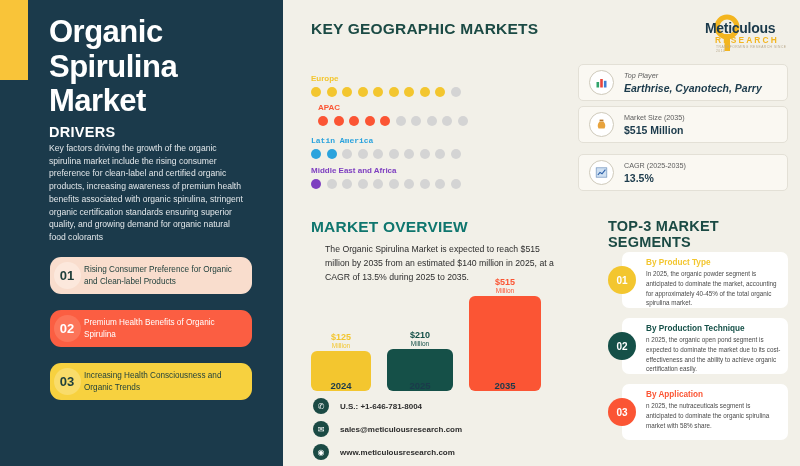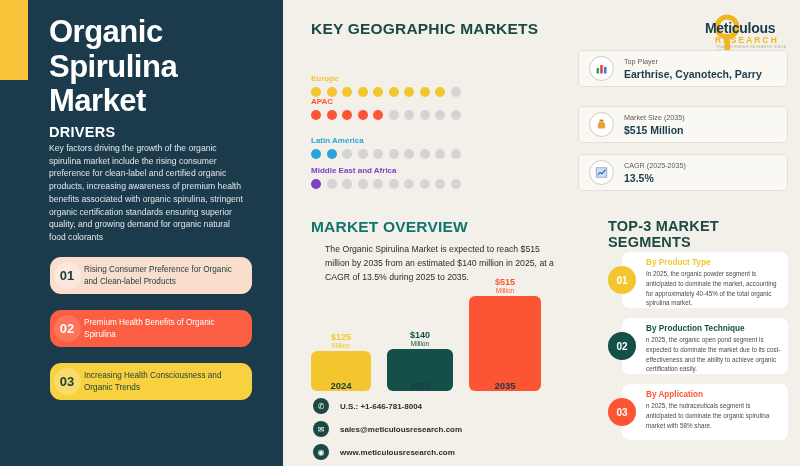--- a/index.html
+++ b/index.html
@@ -68,30 +68,30 @@
 
   
   .geo-title {
     position:absolute; left:311px; top:20px;
     font-size:15.5px; font-weight:bold; color:#1b4a44; letter-spacing:0.2px;
   }
   .geo-row { position:absolute; left:311px; width:200px; }
   .geo-label { font-size:8px; font-weight:bold; margin-bottom:3.5px; }
   .geo-dots { display:flex; gap:5.5px; }
   .geo-dots span { width:10px; height:10px; border-radius:50%; background:#d4d4d4; display:block; }
-  .gr0 { top:43px; } .gr1 { top:74px; } .gr2 { top:97px; }
+  .gr0 { top:43px; } .gr1 { top:74px; } .gr2 { top:103px;margin-left:7px; }
   .gr3 { top:136px; } .gr4 { top:166px; }
 
   
   .stat-card {
     position:absolute; left:578px; width:210px; height:37px;
     background:#faf8f2; border:1px solid #e3e0d6; border-radius:5px;
     display:flex; align-items:center;
   }
-  .sc1 { top:50px; } .sc2 { top:106px; } .sc3 { top:154px; }
+  .sc1 { top:64px;font-style:italic; } .sc2 { top:106px; } .sc3 { top:154px; }
   .stat-icon {
     width:25px; height:25px; flex:0 0 25px; margin-left:10px;
     border-radius:50%; border:1px solid #cfcabb; background:#fff;
     display:flex; align-items:center; justify-content:center;
   }
   .stat-txt { margin-left:10px; }
   .stat-label { font-size:7.2px; color:#5d5d5d; margin-bottom:2px; }
   .stat-value { font-size:10.5px; font-weight:bold; color:#1b3a4b; }
 
   
@@ -205,21 +205,21 @@
         <span style="background: rgb(251, 85, 52);"></span>
         <span style="background: rgb(251, 85, 52);"></span>
         <span></span>
         <span></span>
         <span></span>
         <span></span>
         <span></span>
       </div>
   </div>
   <div class="geo-row gr3">
-    <div class="geo-label" style="color: rgb(43, 163, 221);">Latin America</div>
+    <div class="geo-label" style="color: rgb(43, 163, 221); font-family: Liberation Mono, monospace;">Latin America</div>
     <div class="geo-dots">
         <span style="background: rgb(43, 163, 221);"></span>
         <span style="background: rgb(43, 163, 221);"></span>
         <span></span>
         <span></span>
         <span></span>
         <span></span>
         <span></span>
         <span></span>
         <span></span>
@@ -286,21 +286,21 @@
   <div class="mo-body">The Organic Spirulina Market is expected to reach $515 million by 2035 from an estimated $140 million in 2025, at a CAGR of 13.5% during 2025 to 2035.</div>
 
   <div class="chart">
       <div class="bar" style="left: 0px; width: 60px; height: 39.7184px; background: rgb(243, 198, 47);"></div>
       <div class="bar-lbl" style="left: 0px; bottom: 41.7184px; color: rgb(243, 198, 47);">
         <span class="v">$125</span>
         <span class="u">Million</span>
       </div>
       <div class="bar" style="left: 76px; width: 66px; height: 41.8447px; background: rgb(21, 80, 72);"></div>
       <div class="bar-lbl" style="left: 79px; bottom: 43.8447px; color: rgb(21, 80, 72);">
-        <span class="v">$140</span>
+        <span class="v">$210</span>
         <span class="u">Million</span>
       </div>
       <div class="bar" style="left: 158px; width: 72px; height: 95px; background: rgb(251, 85, 52);"></div>
       <div class="bar-lbl" style="left: 164px; bottom: 97px; color: rgb(251, 85, 52);">
         <span class="v">$515</span>
         <span class="u">Million</span>
       </div>
     </div>
   <div class="xlabels">
       <span style="left: 0px;">2024</span>

